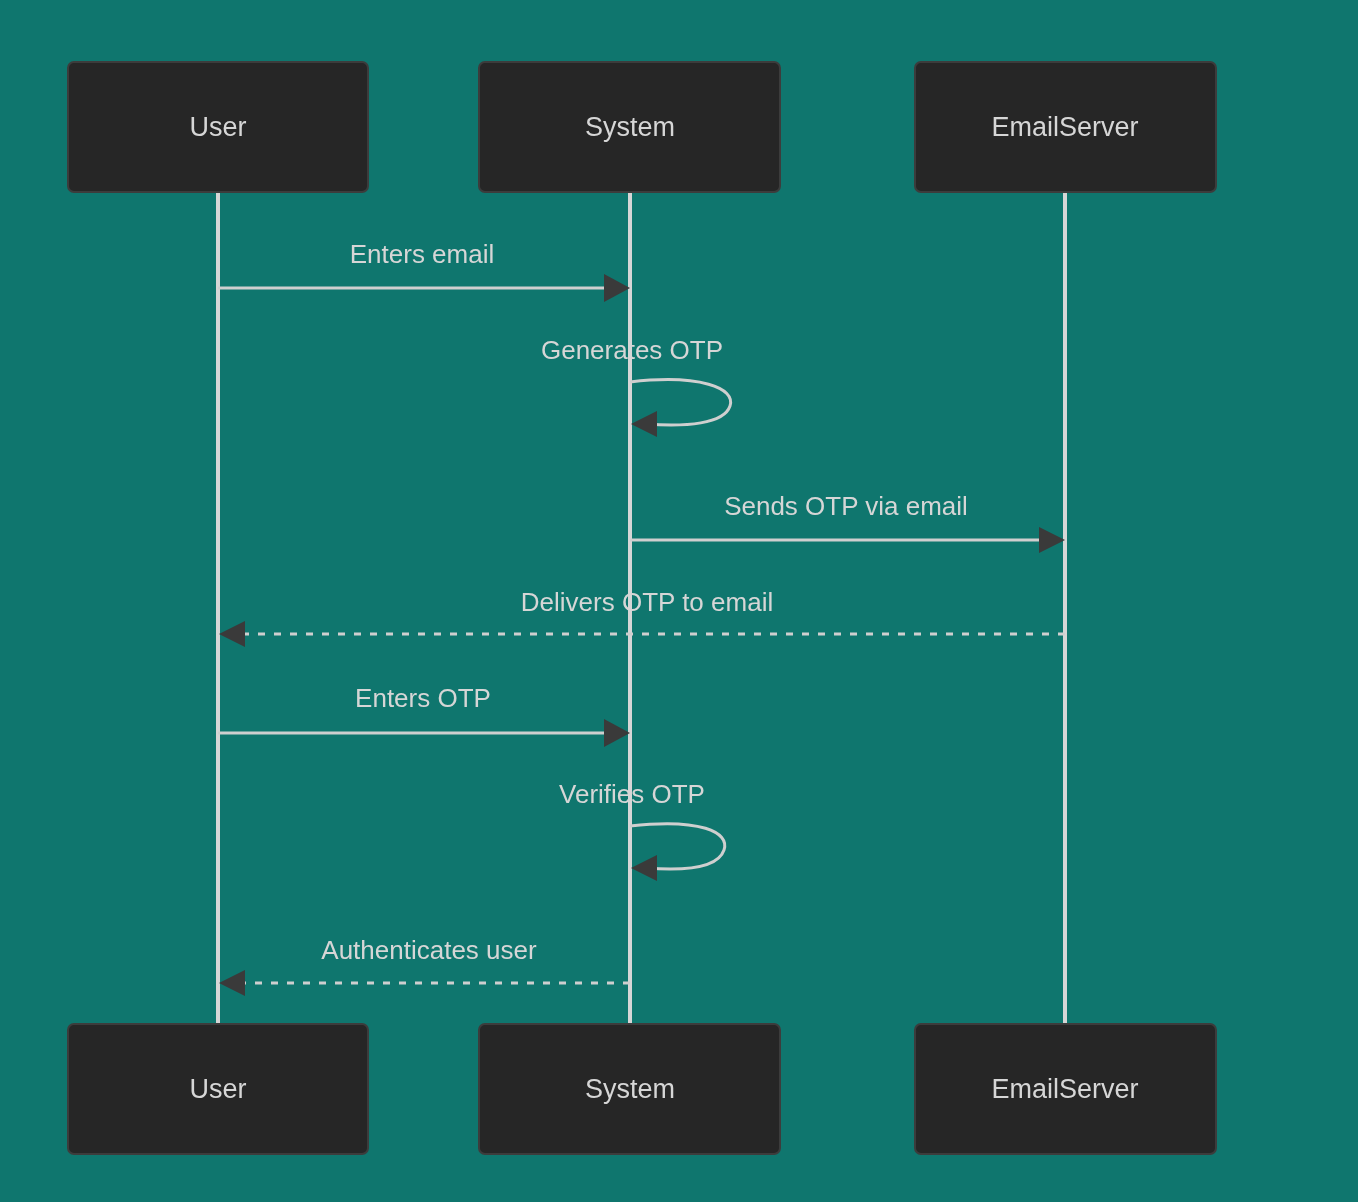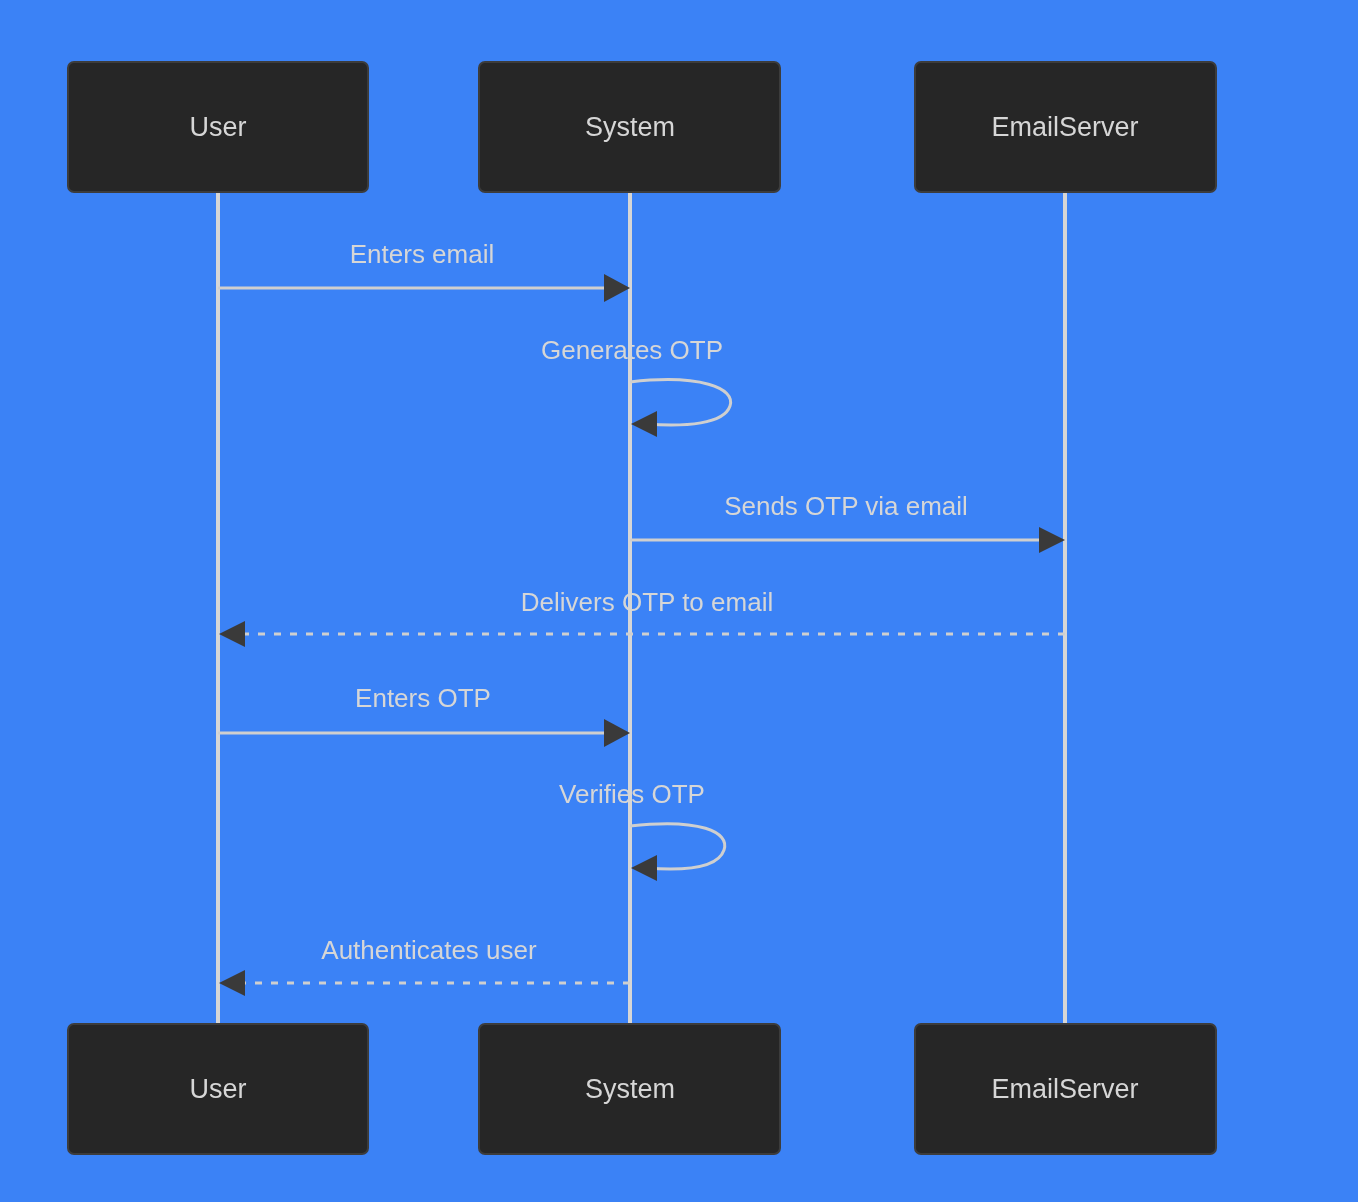--- a/index.html
+++ b/index.html
@@ -7,21 +7,21 @@
     padding: 0;
     background: #262626;
   }
   body {
     font-family: "Liberation Sans", sans-serif;
   }
   #canvas {
     position: relative;
     width: 1358px;
     height: 1202px;
-    background: #3b82f6;
+    background: #0f766e;
     overflow: hidden;
   }
   #diagram-svg {
     position: absolute;
     left: 0;
     top: 0;
     width: 1358px;
     height: 1202px;
   }
   .participant-box {

